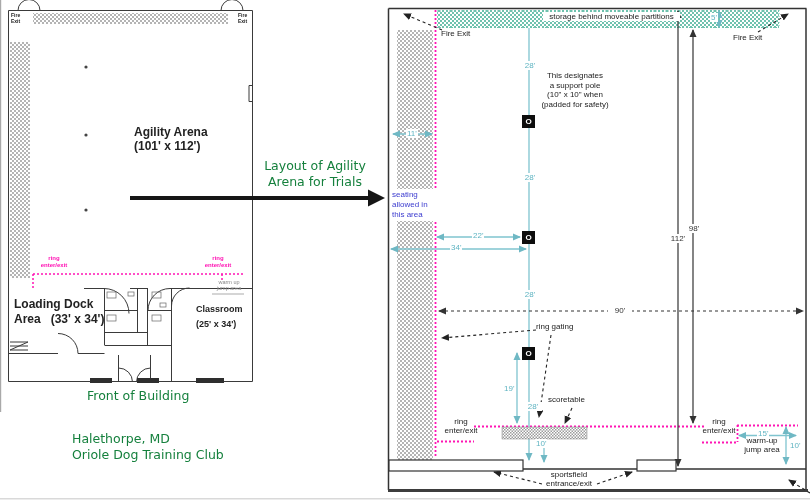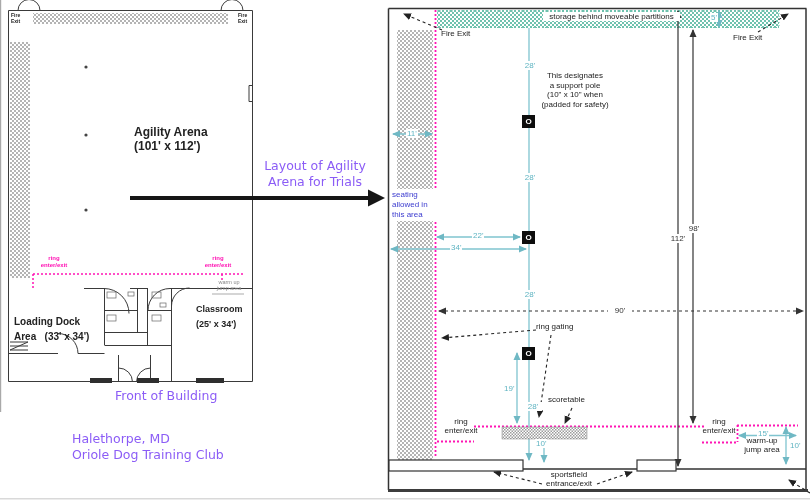--- a/index.html
+++ b/index.html
@@ -9,21 +9,21 @@
   svg{position:absolute;left:0;top:0;}
   .lbl{position:absolute;font-size:8px;line-height:9px;color:#222;white-space:nowrap;}
   .ctr{text-align:center;}
   .dim{position:absolute;font-size:8px;line-height:9px;color:#5fb4c2;background:#fff;
        padding:0 1px;text-align:center;white-space:nowrap;}
   .dimk{color:#333;}
   .pole{position:absolute;width:13px;height:13px;background:#0d0d0d;color:#fff;
         font:bold 8px/13px "Liberation Sans",sans-serif;text-align:center;}
   .mag{position:absolute;color:#ff14b4;font-weight:bold;font-size:6px;line-height:7px;text-align:center;}
   .tiny{position:absolute;font-weight:bold;font-size:5px;line-height:5.5px;color:#222;}
-  .comic{font-family:"DejaVu Sans",sans-serif;color:#8b5cf6;}
+  .comic{font-family:"DejaVu Sans",sans-serif;color:#15803d;}
   .bold{font-weight:bold;}
   .bgw{background:#fff;}
   .blue{color:#3c3ccf;}
   .grey{color:#888;}
 </style>
 </head>
 <body>
 
 <div id="stage">
 
@@ -188,29 +188,29 @@
       <div>enter/exit</div>
   </div>
   <div class="mag" style="left:200px;top:255px;width:36px;">
     <div>ring</div>
       <div>enter/exit</div>
   </div>
   <div class="lbl grey ctr" style="left:211px;top:279px;width:36px;font-size:5.5px;line-height:6px;">
     <div>warm up</div>
       <div>jump area</div>
   </div>
-  <div class="lbl bold" style="left:14px;top:314px;font-size:10px;line-height:15px;">
+  <div class="lbl bold" style="left:14px;top:297px;font-size:12px;line-height:15px;">
     <div>Loading Dock</div>
       <div>Area&nbsp;&nbsp;&nbsp;(33' x 34')</div>
   </div>
   <div class="lbl bold" style="left:196px;top:302px;font-size:9px;line-height:15px;">
     <div>Classroom</div>
       <div>(25' x 34')</div>
   </div>
-  <div class="abs comic" style="left:87px;top:388px;font-size:12.5px;margin-left:28px;">Front of Building</div>
+  <div class="abs comic" style="left:87px;top:388px;font-size:12.5px;">Front of Building</div>
 
   <div class="abs comic ctr" style="left:263px;top:158px;width:104px;font-size:12.5px;line-height:16px;">
     <div>Layout of Agility</div>
       <div>Arena for Trials</div>
   </div>
   <div class="abs comic" style="left:72px;top:431px;font-size:12.5px;line-height:15.5px;">
     <div>Halethorpe, MD</div>
       <div>Oriole Dog Training Club</div>
   </div>
 

